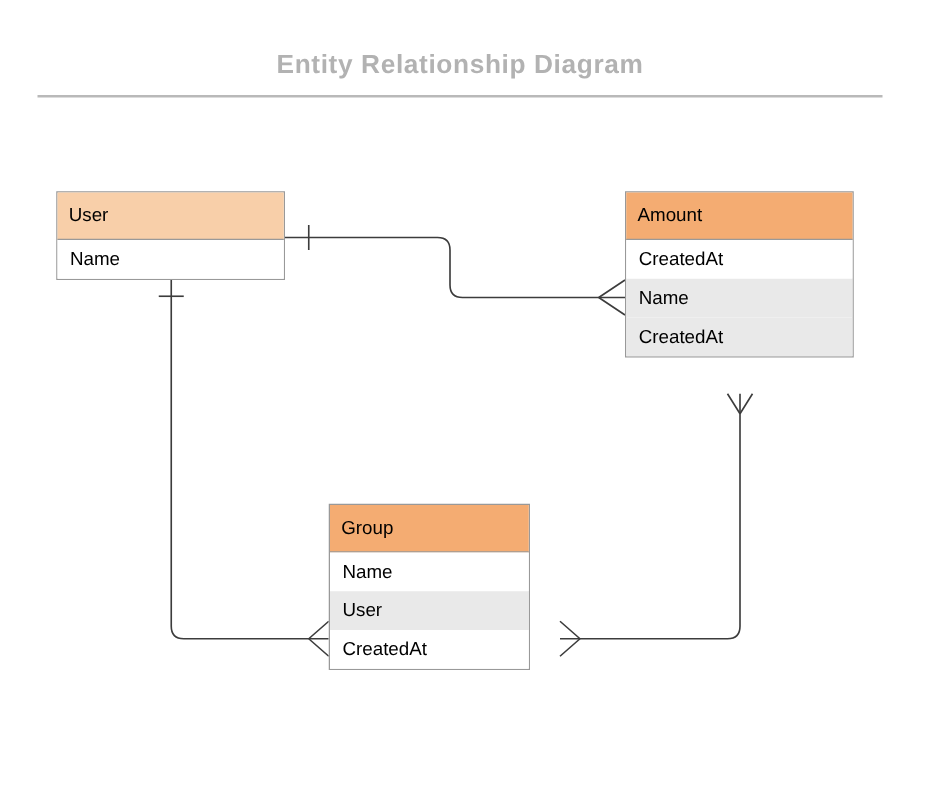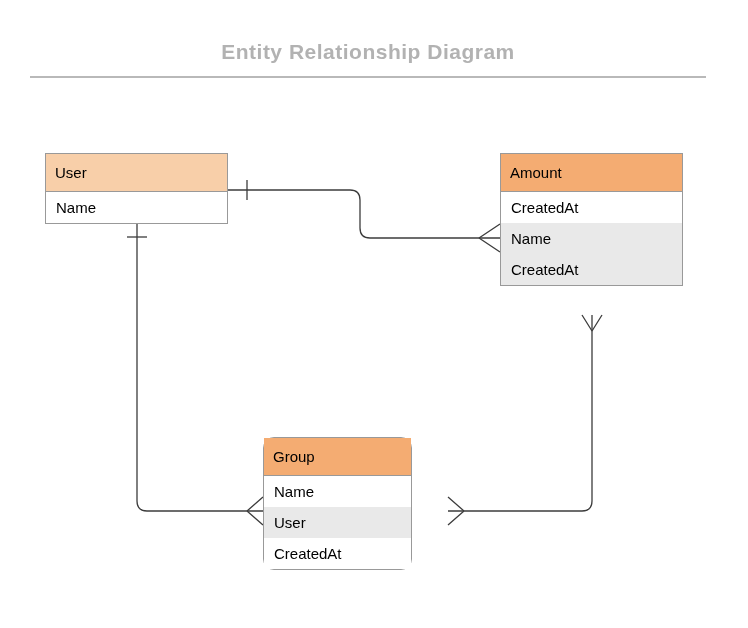--- a/index.html
+++ b/index.html
@@ -32,21 +32,21 @@
   }
   .wires{position:absolute;top:0;left:0;width:748px;height:628px;pointer-events:none;}
   .wires path{fill:none;stroke:var(--connector);stroke-width:1.3px;}
   .er-table{
     position:absolute;box-sizing:border-box;
     border:1px solid var(--table-border);
     background:#ffffff;font-size:15px;color:var(--text);
   }
   .t-user  {left:45px; top:153px;width:183px;}
   .t-entity{left:500px;top:153px;width:183px;}
-  .t-group {left:263px;top:437px;width:149px;border-radius:11px;}
+  .t-group {left:263px;top:403px;width:161px;}
   .er-header{
     height:37px;line-height:37px;padding-left:9px;
     border-bottom:1px solid var(--table-border);
     white-space:nowrap;overflow:hidden;
   }
   .er-header.light {background:var(--user-header-bg);}
   .er-header.orange{background:var(--entity-header-bg);}
   .er-row{
     height:31px;line-height:31px;padding-left:10px;
     background:var(--row-bg);white-space:nowrap;overflow:hidden;

